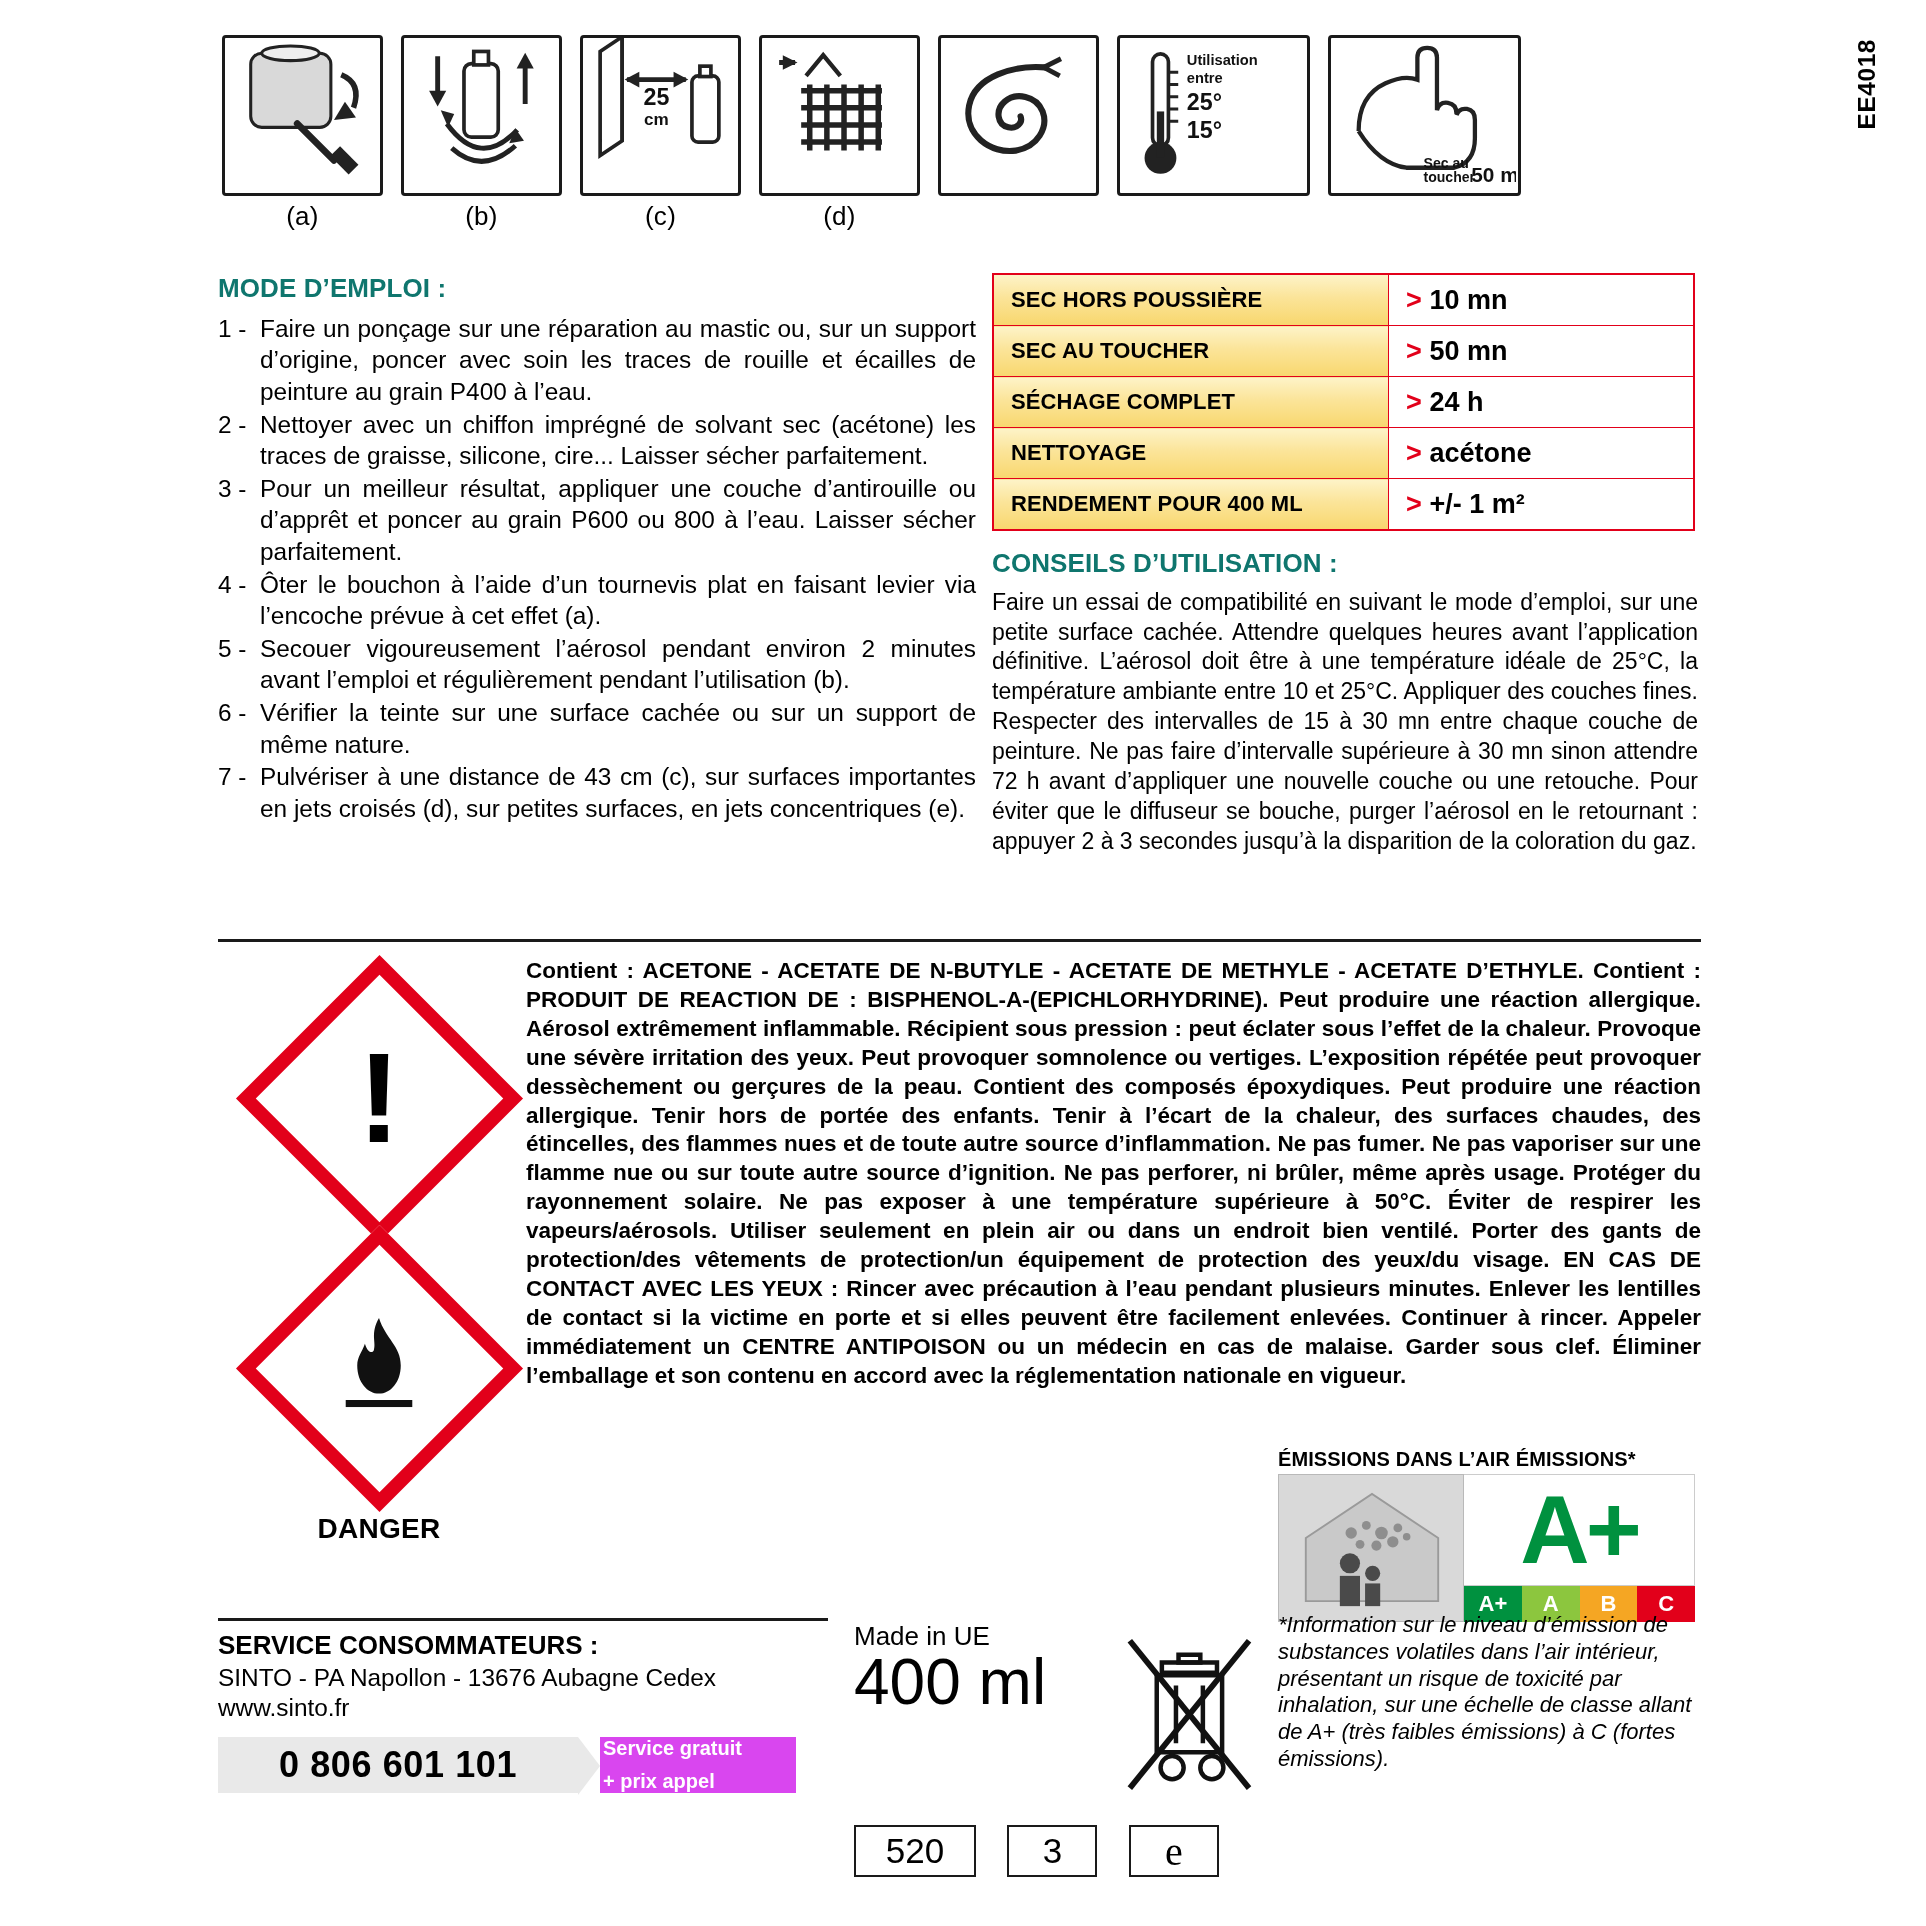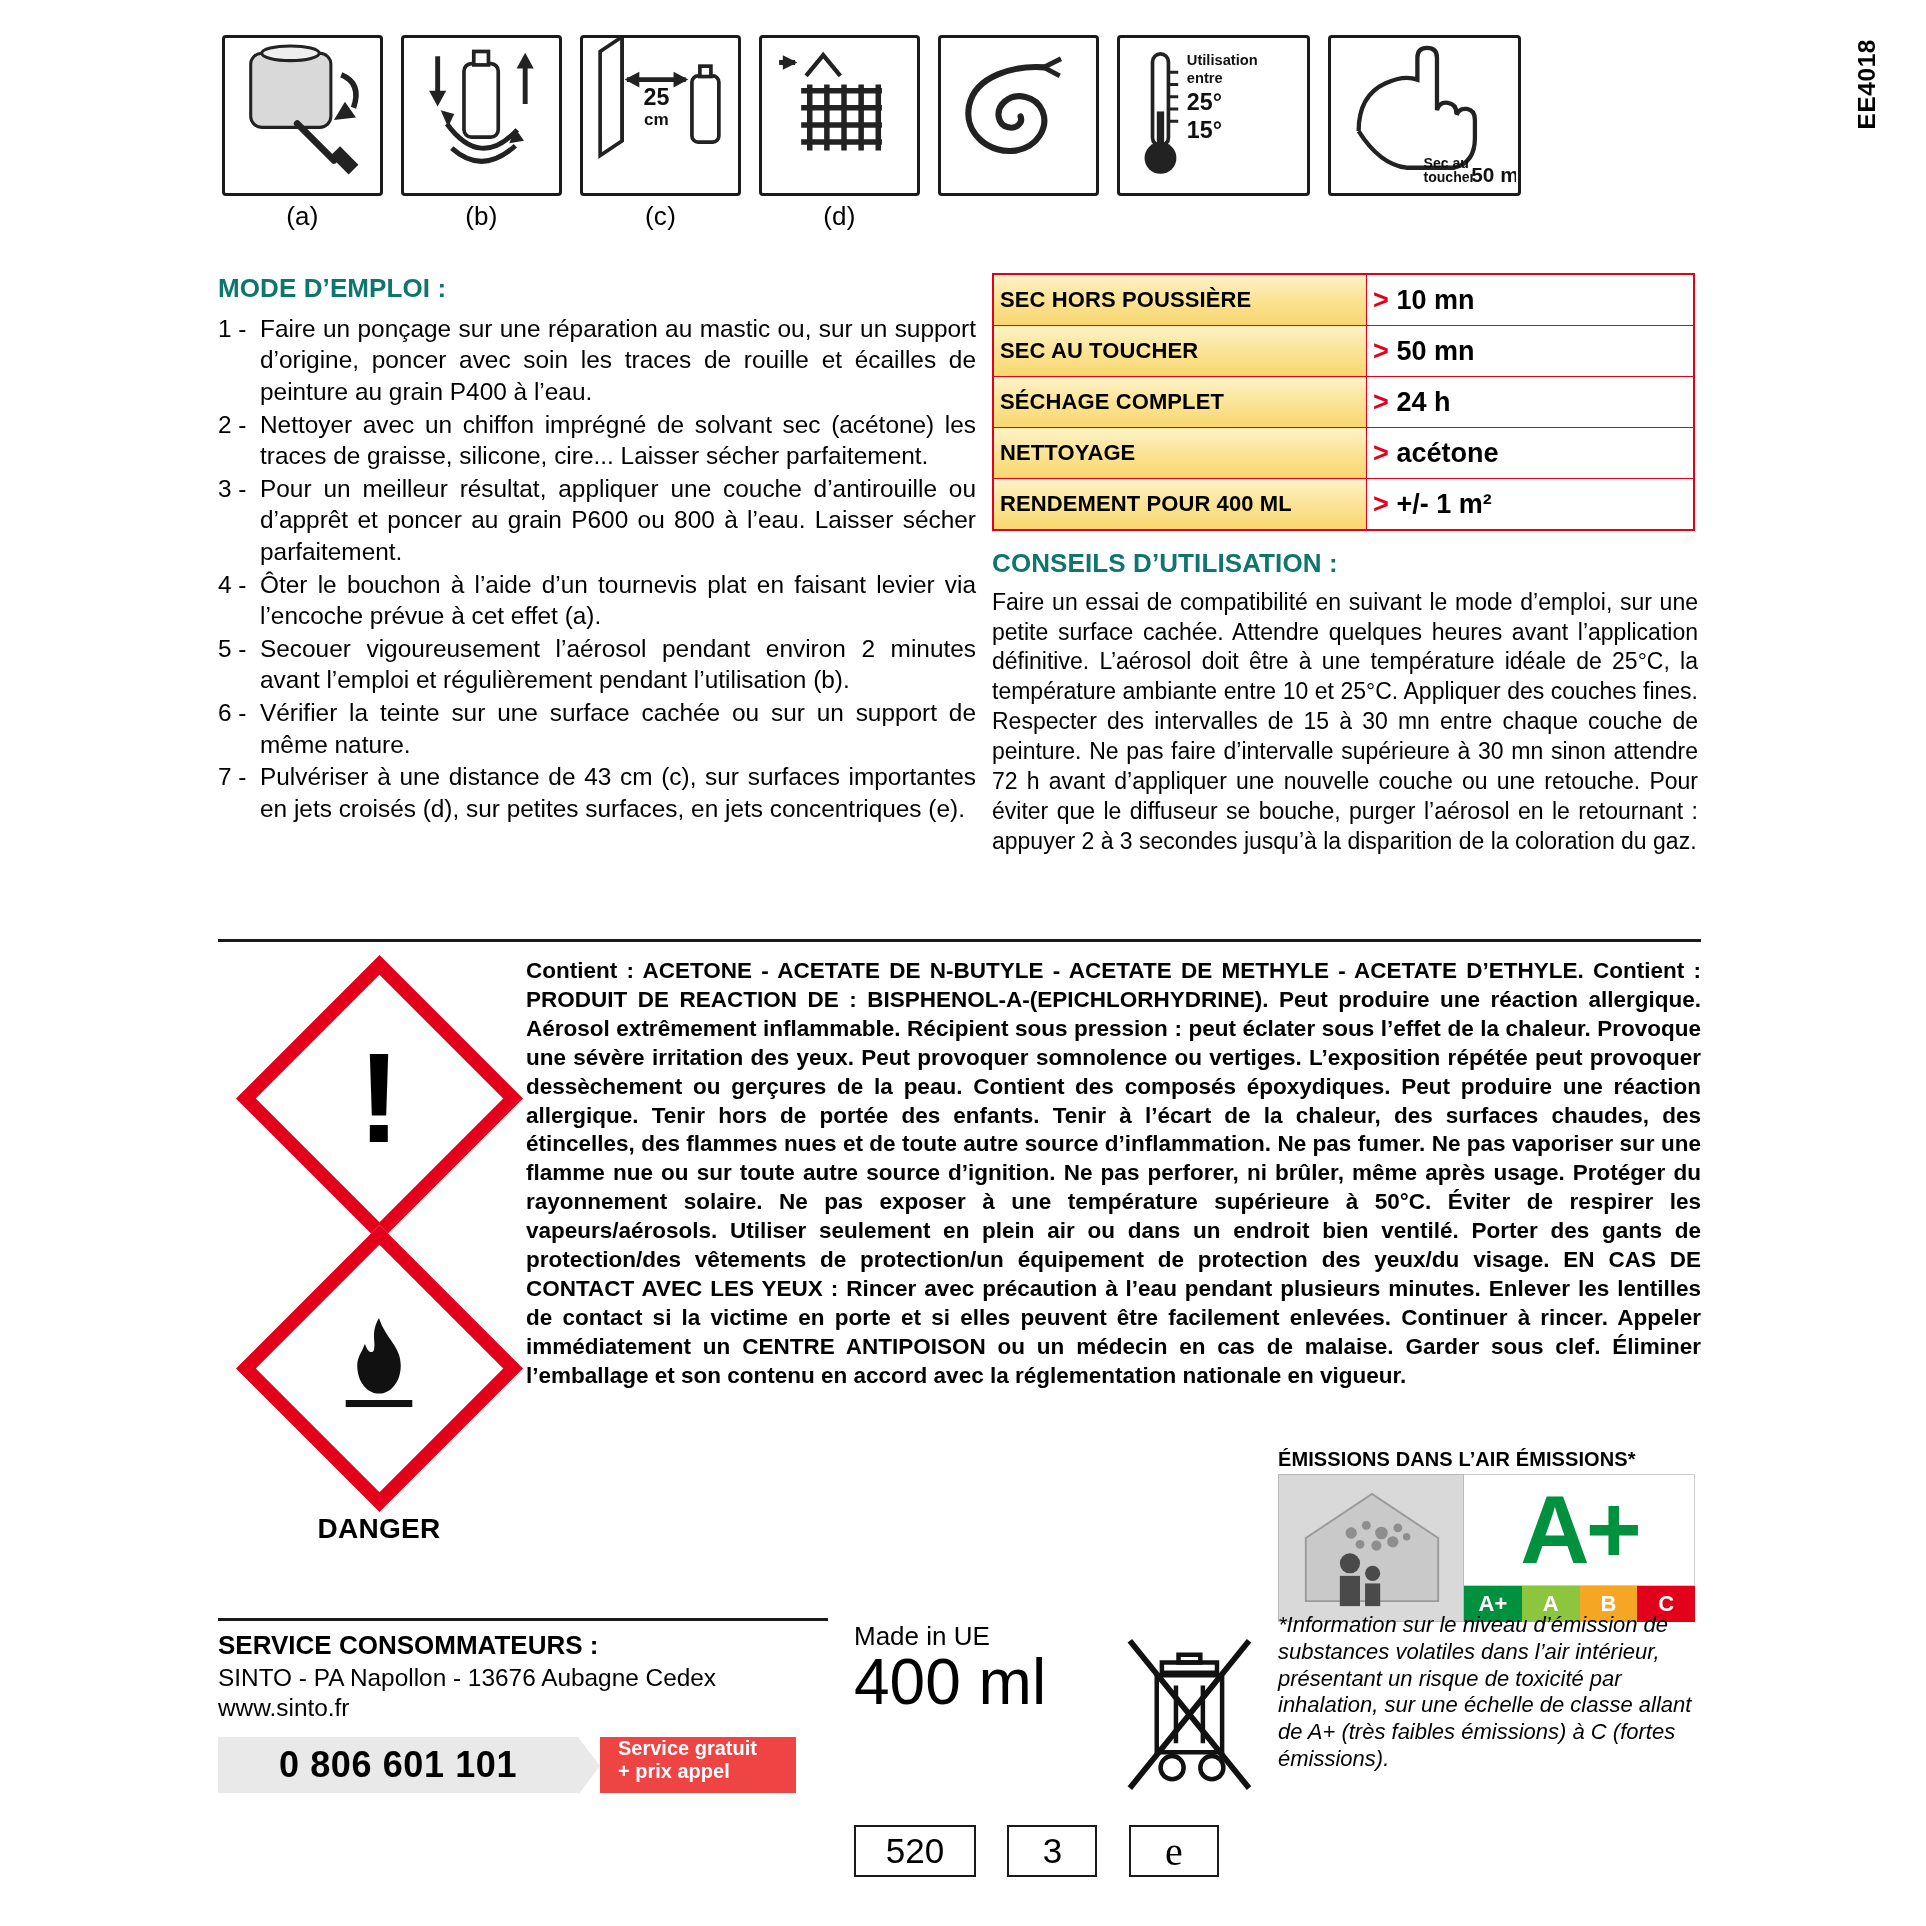--- a/index.html
+++ b/index.html
@@ -115,21 +115,21 @@
   table.dry-table {
     border-collapse: collapse;
     width: 703px;
     table-layout: fixed;
     border: 2.6px solid #e2001a;
   }
   table.dry-table td {
     border: 1.9px solid #e2001a;
     height: 50px;
     vertical-align: middle;
-    padding: 0 6px;
+    padding: 0 17px;
   }
   td.lbl {
     width: 360px;
     background: linear-gradient(180deg,#fdf3c8 0%, #fbe499 45%, #f8d76e 100%);
     font-size: 22px;
     font-weight: bold;
     letter-spacing: 0.1px;
   }
   td.val {
     font-size: 27px;
@@ -258,26 +258,26 @@
     letter-spacing: 0.6px;
   }
   .phone-arrow {
     width: 0; height: 0;
     border-top: 29.5px solid transparent;
     border-bottom: 29.5px solid transparent;
     border-left: 22px solid #e9e9e9;
   }
   .phone-tag {
     flex: 1;
-    background: #ef4444;
+    background: #d946ef;
     color: #ffffff;
     display: flex;
     flex-direction: column;
-    justify-content: flex-start;
-    padding-left: 18px;
+    justify-content: space-between;
+    padding-left: 3px;
     font-size: 20px;
     font-weight: bold;
     line-height: 1.14;
   }
 
   
   .made-block {
     position: absolute;
     left: 854px;
     top: 1621px;

